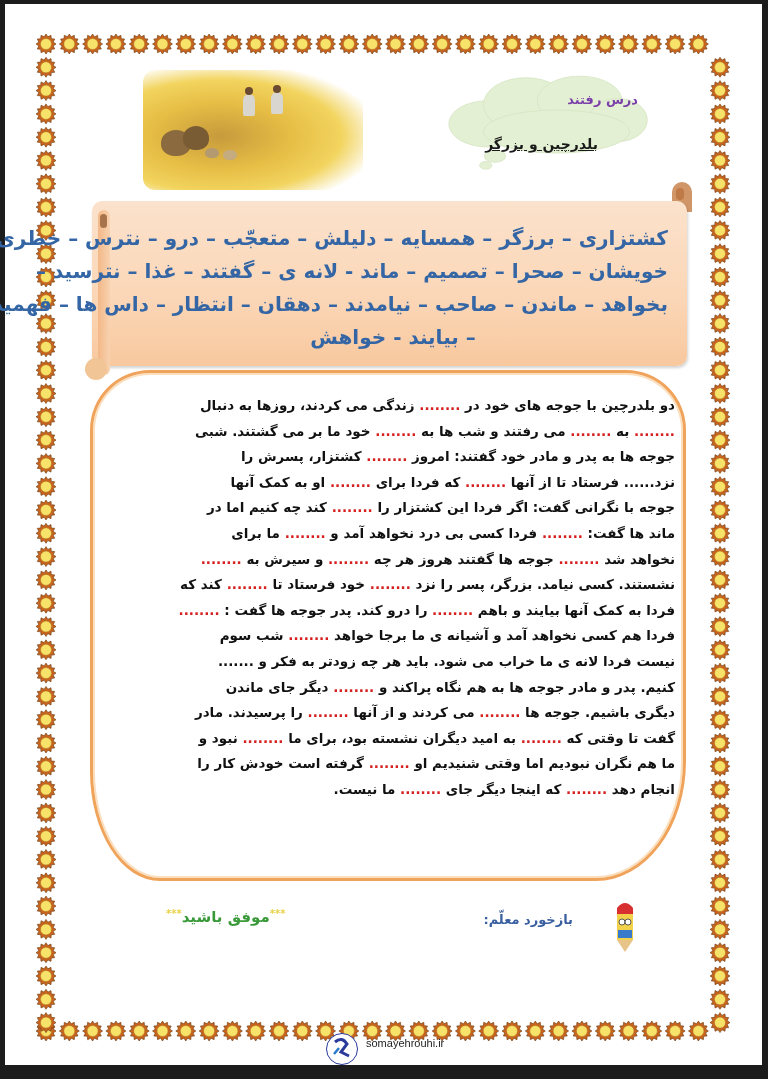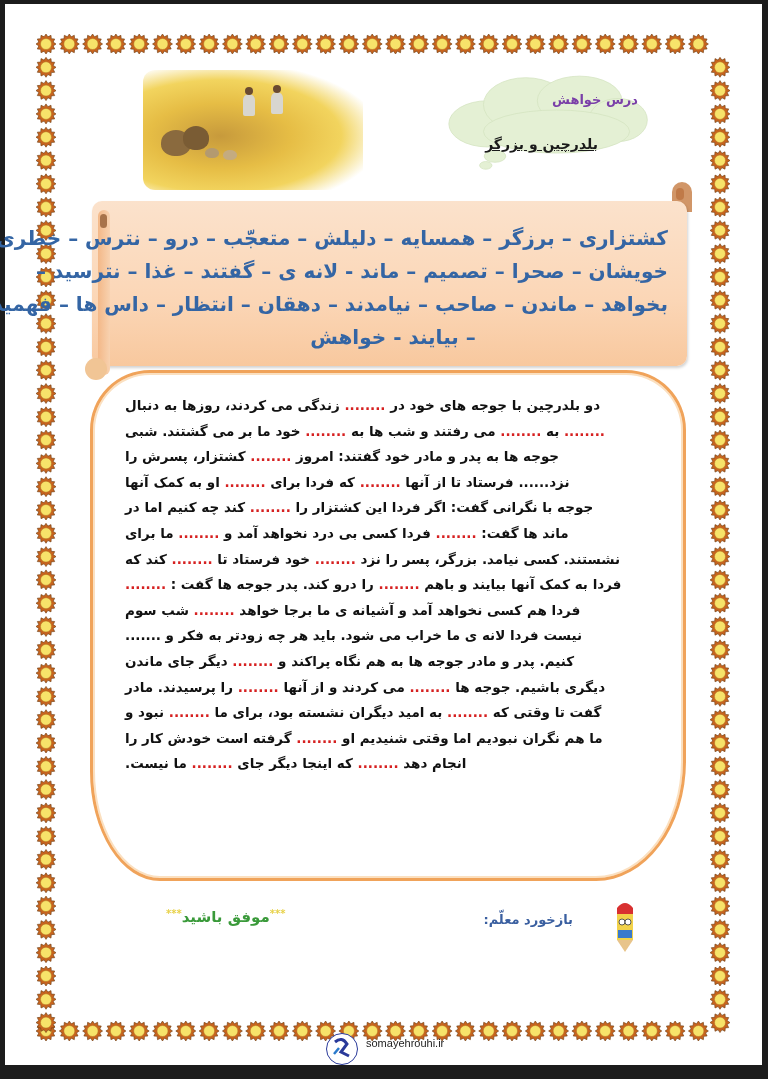--- a/index.html
+++ b/index.html
@@ -17,21 +17,21 @@
   .scroll { position:absolute; left:92px; top:201px; width:595px; height:165px; border-radius:10px;
             background: linear-gradient(180deg,#fbe2cc 0%,#fbd6b6 60%,#f8c89e 100%); box-shadow:1px 2px 3px rgba(0,0,0,0.18); }
   .scroll-curl-l { position:absolute; left:98px; top:210px; width:12px; height:165px; border-radius:6px; background:linear-gradient(90deg,#f3b888,#f8d2b0); }
   .scroll-curl-l::before { content:""; position:absolute; left:2px; top:4px; width:7px; height:14px; border-radius:4px; background:#a8734a; }
   .scroll-curl-r { position:absolute; left:672px; top:182px; width:20px; height:30px; border-radius:10px 10px 0 0; background:#d19668; }
   .scroll-curl-r::after { content:""; position:absolute; left:4px; top:6px; width:8px; height:12px; border-radius:4px; background:#c07a48; }
   .vocab { position:absolute; left:118px; top:210px; width:550px; direction:rtl; text-align:center; font-size:20px; font-weight:bold; color:#3465a4; line-height:33px;margin-top:12px; }
   .vocab div { white-space:nowrap; }
   .story-box { position:absolute; left:90px; top:370px; width:590px; height:505px; border:3px solid #f0a35a; border-radius:60px 60px 90px 70px / 60px 60px 120px 110px; box-shadow:0 0 0 2px #fbe0c0 inset; }
   .story-knob { position:absolute; left:85px; top:358px; width:22px; height:22px; border-radius:50%; background:#f1c595; }
-  .story { position:absolute; left:125px; top:393px; width:550px; direction:rtl; text-align:left; font-size:13.5px; font-weight:bold; color:#111; line-height:25.6px; }
+  .story { position:absolute; left:125px; top:393px; width:550px; direction:rtl; text-align:right; font-size:13.5px; font-weight:bold; color:#111; line-height:25.6px; }
   .story div { white-space:nowrap; }
   .blank { color:#d62020; letter-spacing:0px; }
   .feedback { position:absolute; right:195px; top:912px; font-size:13px; font-weight:bold; color:#3a5fa0; direction:rtl;text-align:center; }
   .pencil { position:absolute; left:613px; top:898px; width:24px; height:56px; }
   .goodluck { position:absolute; left:166px; top:908px; font-size:15px; font-weight:bold; color:#3a9a3a; direction:rtl; }
   .stars { color:#e8d24a; font-size:10px; vertical-align:top; }
   .logo { position:absolute; left:326px; top:1033px; width:30px; height:30px; border-radius:50%; border:1.5px solid #2a3a9a; background:#fff; }
   .site { position:absolute; left:366px; top:1037px; font-size:11px; color:#222; font-family:"Liberation Sans", sans-serif; }
 </style>
 </head>
@@ -625,21 +625,21 @@
   <g fill="#e4f0d4" stroke="#d4e4c0" stroke-width="1">
     <ellipse cx="60" cy="70" rx="50" ry="30"></ellipse>
     <ellipse cx="110" cy="45" rx="55" ry="35"></ellipse>
     <ellipse cx="180" cy="40" rx="55" ry="32"></ellipse>
     <ellipse cx="230" cy="65" rx="38" ry="28"></ellipse>
     <ellipse cx="150" cy="80" rx="95" ry="28"></ellipse>
     <ellipse cx="70" cy="112" rx="14" ry="8"></ellipse>
     <ellipse cx="58" cy="124" rx="8" ry="5"></ellipse>
   </g>
 </svg>
-<div class="cloud-title">درس خواهش</div>
+<div class="cloud-title">درس رفتند</div>
 <div class="cloud-sub">بلدرچین و بزرگر</div>
 
 <div class="scroll-curl-r"></div>
 <div class="scroll"></div>
 <div class="scroll-curl-l"></div>
 <div class="vocab">
   <div>کشتزاری – برزگر – همسایه – دلیلش – متعجّب – درو – نترس – خطری –</div>
   <div>خویشان – صحرا – تصمیم – ماند - لانه ی – گفتند – غذا – نترسید –</div>
   <div>بخواهد – ماندن – صاحب – نیامدند – دهقان – انتظار – داس ها – فهمیدیم</div>
   <div>– بیایند - خواهش</div>
@@ -647,20 +647,21 @@
 
 <div class="story-knob"></div>
 <div class="story-box"></div>
 <div class="story" id="story">
     <div><span>دو بلدرچین با جوجه های خود در </span><span class="blank">........</span><span> زندگی می کردند، روزها به دنبال</span></div>
     <div><span class="blank">........</span><span> به </span><span class="blank">........</span><span> می رفتند و شب ها به </span><span class="blank">........</span><span> خود ما بر می گشتند. شبی</span></div>
     <div><span>جوجه ها به پدر و مادر خود گفتند: امروز </span><span class="blank">........</span><span> کشتزار، پسرش را</span></div>
     <div><span>نزد...... فرستاد تا از آنها </span><span class="blank">........</span><span> که فردا برای </span><span class="blank">........</span><span> او به کمک آنها</span></div>
     <div><span>جوجه با نگرانی گفت: اگر فردا این کشتزار را </span><span class="blank">........</span><span> کند چه کنیم اما در</span></div>
     <div><span>ماند ها گفت: </span><span class="blank">........</span><span> فردا کسی بی درد نخواهد آمد و </span><span class="blank">........</span><span> ما برای</span></div>
+    <div><span>نخواهد شد </span><span class="blank">........</span><span> جوجه ها گفتند هروز هر چه </span><span class="blank">........</span><span> و سیرش به </span><span class="blank">........</span></div>
     <div><span>نشستند. کسی نیامد. بزرگر، پسر را نزد </span><span class="blank">........</span><span> خود فرستاد تا </span><span class="blank">........</span><span> کند که</span></div>
     <div><span>فردا به کمک آنها بیایند و باهم </span><span class="blank">........</span><span> را درو کند. پدر جوجه ها گفت : </span><span class="blank">........</span></div>
     <div><span>فردا هم کسی نخواهد آمد و آشیانه ی ما برجا خواهد </span><span class="blank">........</span><span> شب سوم</span></div>
     <div><span>نیست فردا لانه ی ما خراب می شود. باید هر چه زودتر به فکر و .......</span></div>
     <div><span>کنیم. پدر و مادر جوجه ها به هم نگاه پراکند و </span><span class="blank">........</span><span> دیگر جای ماندن</span></div>
     <div><span>دیگری باشیم. جوجه ها </span><span class="blank">........</span><span> می کردند و از آنها </span><span class="blank">........</span><span> را پرسیدند. مادر</span></div>
     <div><span>گفت تا وقتی که </span><span class="blank">........</span><span> به امید دیگران نشسته بود، برای ما </span><span class="blank">........</span><span> نبود و</span></div>
     <div><span>ما هم نگران نبودیم اما وقتی شنیدیم او </span><span class="blank">........</span><span> گرفته است خودش کار را</span></div>
     <div><span>انجام دهد </span><span class="blank">........</span><span> که اینجا دیگر جای </span><span class="blank">........</span><span> ما نیست.</span></div>
   </div>

